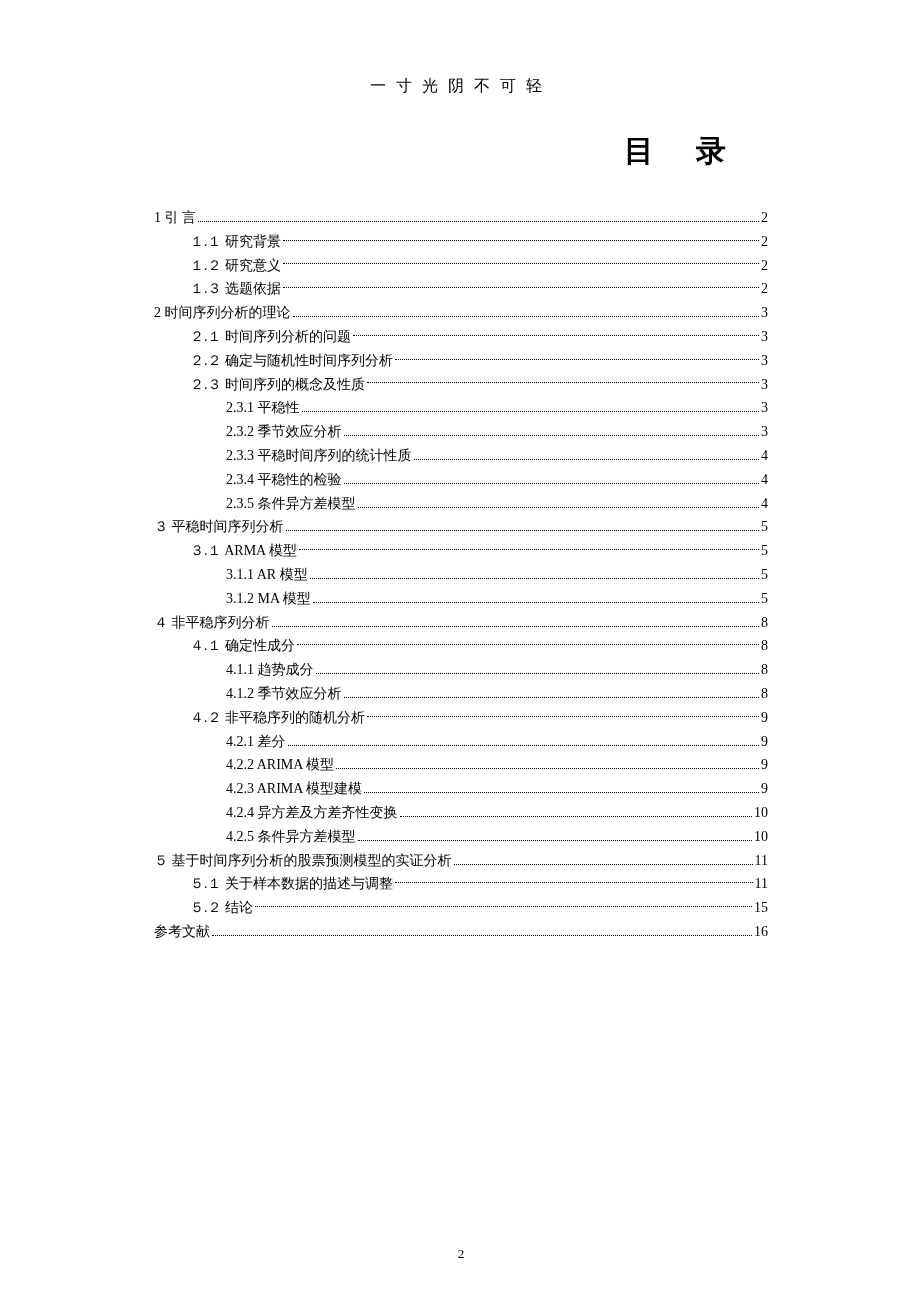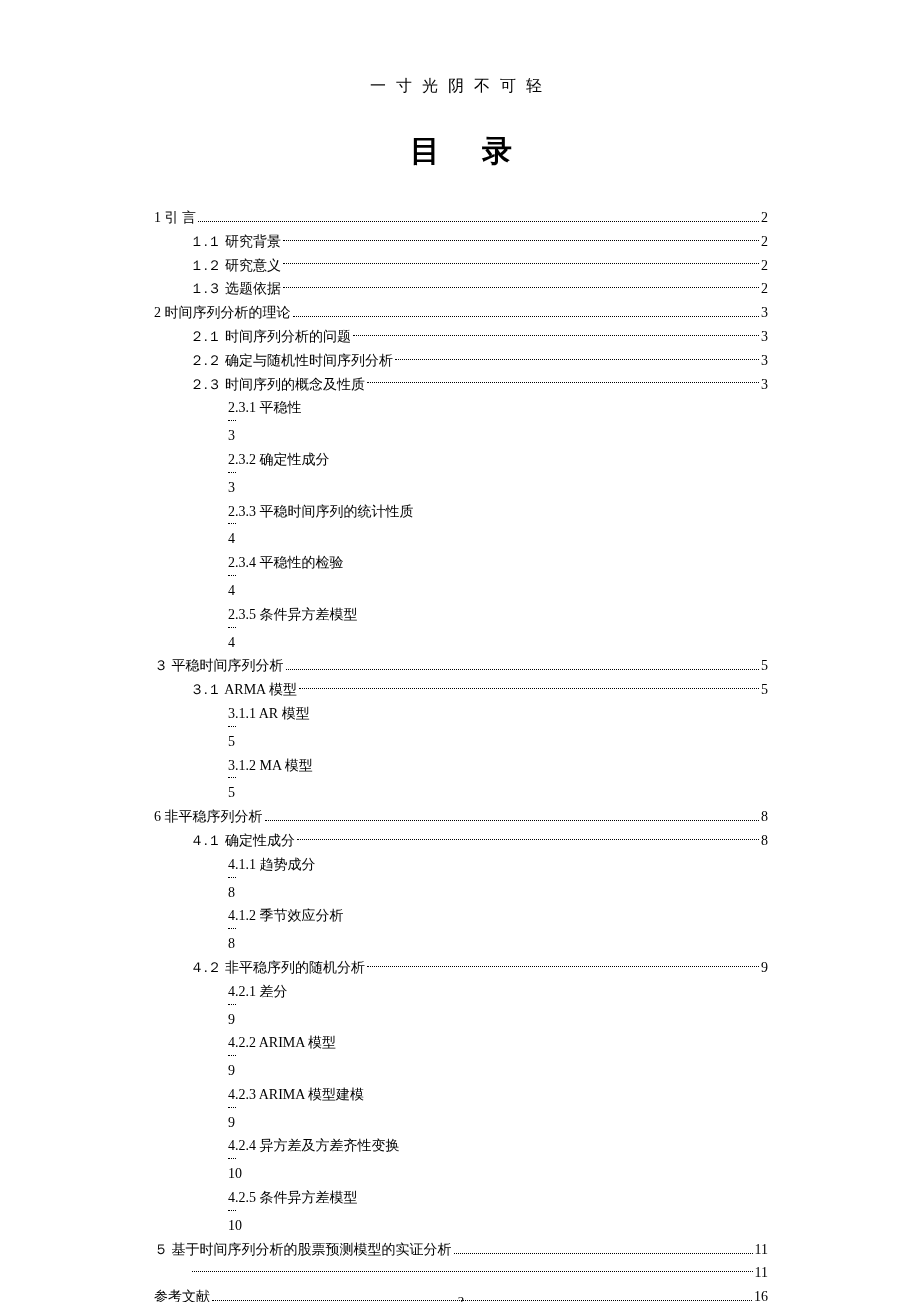--- a/index.html
+++ b/index.html
@@ -18,21 +18,21 @@
     position: relative;
     margin-left: 29px;
   }
   .header-saying {
     text-align: center;
     font-size: 16px;
     letter-spacing: 10px;
     margin-bottom: 34px;
   }
   .toc-title {
-    text-align: center;
+    text-align: right;
     font-size: 30px;
     font-weight: bold;
     letter-spacing: 42px;
     margin-bottom: 34px;
     padding-left: 42px; 
   }
   .toc {
     font-size: 14px;
     line-height: 1.7;
   }
@@ -48,21 +48,21 @@
     flex: 1 1 auto;
     border-bottom: 1.2px dotted #000;
     margin: 0 2px 3px 2px;
     min-width: 8px;
   }
   .toc-page {
     flex: 0 0 auto;
   }
   .indent-0 { padding-left: 0px; }
   .indent-1 { padding-left: 36px; align-items: center; }
-  .indent-2 { padding-left: 72px; flex-direction: column; }
+  .indent-2 { padding-left: 72px; }
   .footer-pagenum {
     position: absolute;
     bottom: 40px;
     left: 0;
     right: 0;
     text-align: center;
     font-size: 13px;
     font-family: "Times New Roman", serif;
   }
   .num-latin { font-family: "Times New Roman", serif; }
@@ -116,21 +116,21 @@
         <span class="toc-label">２.３  时间序列的概念及性质</span>
         <span class="toc-dots"></span>
         <span class="toc-page num-latin">3</span>
       </div>
       <div class="toc-row indent-2">
         <span class="toc-label">2.3.1  平稳性</span>
         <span class="toc-dots"></span>
         <span class="toc-page num-latin">3</span>
       </div>
       <div class="toc-row indent-2">
-        <span class="toc-label">2.3.2  确定性成分</span>
+        <span class="toc-label">2.3.2  季节效应分析</span>
         <span class="toc-dots"></span>
         <span class="toc-page num-latin">3</span>
       </div>
       <div class="toc-row indent-2">
         <span class="toc-label">2.3.3  平稳时间序列的统计性质</span>
         <span class="toc-dots"></span>
         <span class="toc-page num-latin">4</span>
       </div>
       <div class="toc-row indent-2">
         <span class="toc-label">2.3.4 平稳性的检验</span>
@@ -156,21 +156,21 @@
         <span class="toc-label">3.1.1 AR 模型</span>
         <span class="toc-dots"></span>
         <span class="toc-page num-latin">5</span>
       </div>
       <div class="toc-row indent-2">
         <span class="toc-label">3.1.2 MA 模型</span>
         <span class="toc-dots"></span>
         <span class="toc-page num-latin">5</span>
       </div>
       <div class="toc-row indent-0">
-        <span class="toc-label">6 非平稳序列分析</span>
+        <span class="toc-label">４ 非平稳序列分析</span>
         <span class="toc-dots"></span>
         <span class="toc-page num-latin">8</span>
       </div>
       <div class="toc-row indent-1">
         <span class="toc-label">４.１  确定性成分</span>
         <span class="toc-dots"></span>
         <span class="toc-page num-latin">8</span>
       </div>
       <div class="toc-row indent-2">
         <span class="toc-label">4.1.1  趋势成分</span>
@@ -211,23 +211,29 @@
         <span class="toc-label">4.2.5 条件异方差模型</span>
         <span class="toc-dots"></span>
         <span class="toc-page num-latin">10</span>
       </div>
       <div class="toc-row indent-0">
         <span class="toc-label">５  基于时间序列分析的股票预测模型的实证分析</span>
         <span class="toc-dots"></span>
         <span class="toc-page num-latin">11</span>
       </div>
       <div class="toc-row indent-1">
+        <span class="toc-label">５.１ 关于样本数据的描述与调整</span>
         <span class="toc-dots"></span>
         <span class="toc-page num-latin">11</span>
       </div>
+      <div class="toc-row indent-1">
+        <span class="toc-label">５.２ 结论</span>
+        <span class="toc-dots"></span>
+        <span class="toc-page num-latin">15</span>
+      </div>
       <div class="toc-row indent-0">
         <span class="toc-label">参考文献</span>
         <span class="toc-dots"></span>
         <span class="toc-page num-latin">16</span>
       </div>
     </div>
 
   <div class="footer-pagenum">2</div>
 
 </div>

